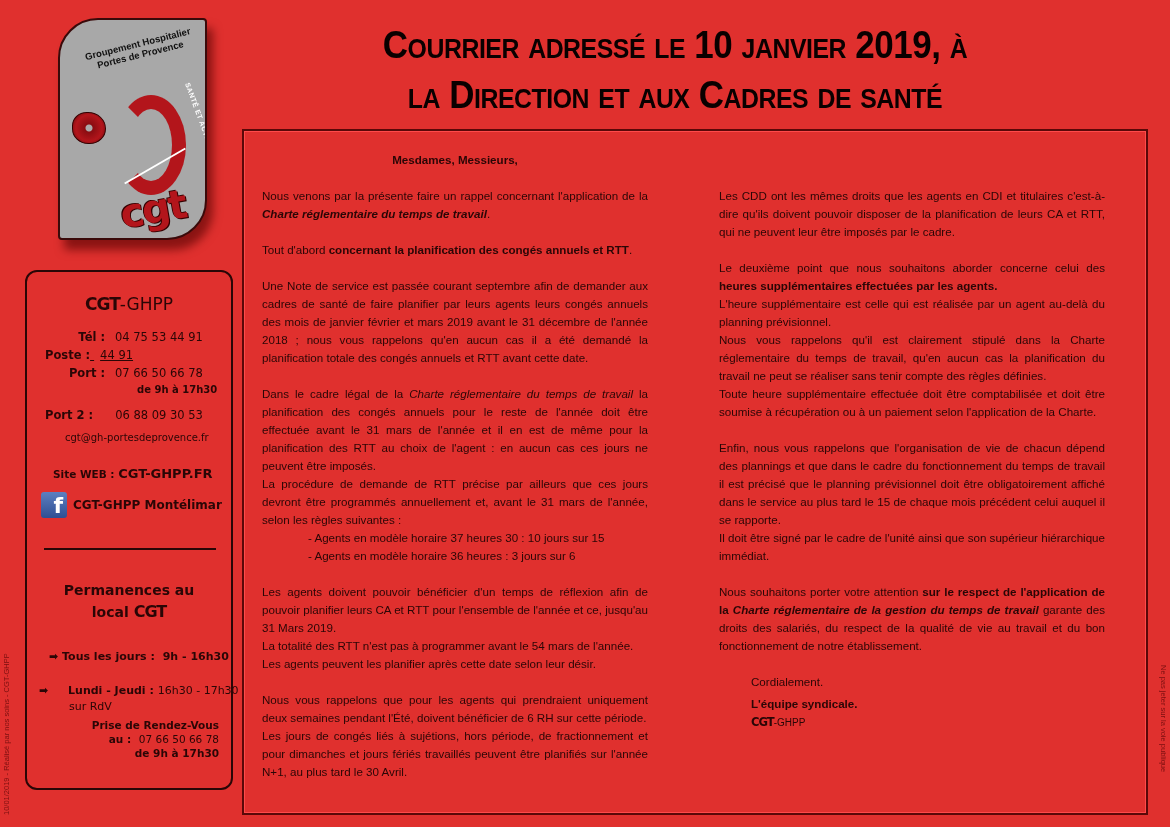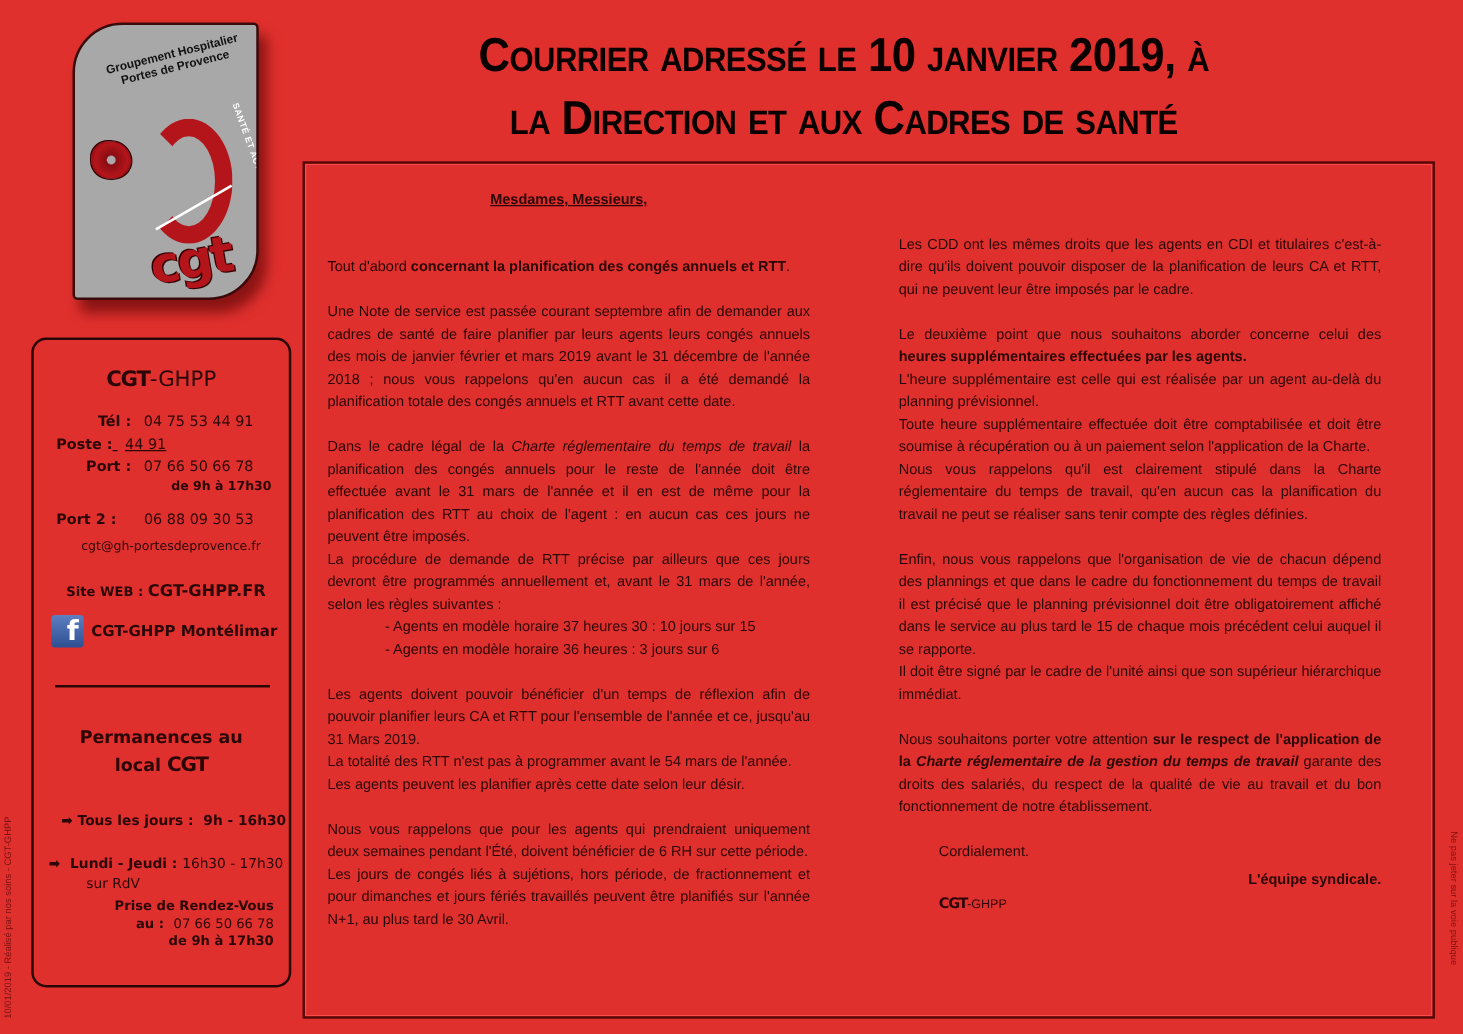--- a/index.html
+++ b/index.html
@@ -128,25 +128,25 @@
   .col {
     position: absolute; top: 0; width: 386px;
     font-family: "Liberation Sans", sans-serif;
     font-size: 11.6px; line-height: 18px; color: #2a0606;
     text-align: justify;
   }
   .col-left { left: 18px; }
   .col-right { left: 475px; }
   .col p { margin: 0; }
   .col .gap { height: 18px; }
-  .salutation { text-align: center; font-weight: bold; padding-top: 20px; padding-bottom: 18px; text-decoration: underline; }
+  .salutation { text-align: center; font-weight: bold; padding-top: 20px; padding-bottom: 18px; }
   .bullet { padding-left: 46px; text-align: left; }
   .sign { padding-left: 32px; text-align: left; }
   .it { font-style: italic; }
-  .b { font-weight: bold; text-align: right; }
+  .b { font-weight: bold; }
 </style>
 </head>
 <body>
 
 <div class="logo">
   <div class="logo-title">
     <div>Groupement Hospitalier</div>
     <div>Portes de Provence</div>
   </div>
   <div class="logo-flower"></div>
@@ -207,21 +207,21 @@
     </div>
   </div>
 
   <div class="perm-row" style="left:22px; top:378px;">
     <span>➡</span>
     <span>Tous les jours :</span>
     <span style="margin-left:4px">9h - 16h30</span>
   </div>
   <div class="perm-row" style="left:12px; top:412px;">
     <span>➡</span>
-    <span style="margin-left:4px">Lundi - Jeudi :</span>
+    <span style="margin-left:16px">Lundi - Jeudi :</span>
     <span class="n">16h30 - 17h30</span>
   </div>
   <div class="perm-row" style="left:42px; top:428px;">
     <span class="n">sur RdV</span>
   </div>
 
   <div class="rdv">
     <div>Prise de Rendez-Vous</div>
     <div>
       <span>au :</span>
@@ -231,20 +231,21 @@
   </div>
 </div>
 
 <div class="vert-left">10/01/2019 - Réalisé par nos soins - CGT-GHPP</div>
 <div class="vert-right">Ne pas jeter sur la voie publique</div>
 
 <div class="letter">
   <div class="col col-left">
     <p class="salutation">Mesdames, Messieurs,</p>
 
+    <p><span>Nous venons par la présente faire un rappel concernant l'application de la </span><span class="it b">Charte réglementaire du temps de travail</span><span>.</span></p>
     <div class="gap"></div>
     <p><span>Tout d'abord </span><span class="b">concernant la planification des congés annuels et RTT</span><span>.</span></p>
     <div class="gap"></div>
     <p>Une Note de service est passée courant septembre afin de demander aux cadres de santé de faire planifier par leurs agents leurs congés annuels des mois de janvier février et mars 2019 avant le 31 décembre de l'année 2018 ; nous vous rappelons qu'en aucun cas il a été demandé la planification totale des congés annuels et RTT avant cette date.</p>
     <div class="gap"></div>
     <p><span>Dans le cadre légal de la </span><span class="it">Charte réglementaire du temps de travail</span><span> la planification des congés annuels pour le reste de l'année doit être effectuée avant le 31 mars de l'année et il en est de même pour la planification des RTT au choix de l'agent : en aucun cas ces jours ne peuvent être imposés.</span></p>
     <p>La procédure de demande de RTT précise par ailleurs que ces jours devront être programmés annuellement et, avant le 31 mars de l'année, selon les règles suivantes :</p>
     <p class="bullet">- Agents en modèle horaire 37 heures 30 : 10 jours sur 15</p>
     <p class="bullet">- Agents en modèle horaire 36 heures : 3 jours sur 6</p>
     <div class="gap"></div>
@@ -254,22 +255,22 @@
     <div class="gap"></div>
     <p>Nous vous rappelons que pour les agents qui prendraient uniquement deux semaines pendant l'Été, doivent bénéficier de 6 RH sur cette période.</p>
     <p>Les jours de congés liés à sujétions, hors période, de fractionnement et pour dimanches et jours fériés travaillés peuvent être planifiés sur l'année N+1, au plus tard le 30 Avril.</p>
   </div>
 
   <div class="col col-right" style="top:56px;">
     <p>Les CDD ont les mêmes droits que les agents en CDI et titulaires c'est-à-dire qu'ils doivent pouvoir disposer de la planification de leurs CA et RTT, qui ne peuvent leur être imposés par le cadre.</p>
     <div class="gap"></div>
     <p><span>Le deuxième point que nous souhaitons aborder concerne celui des </span><span class="b">heures supplémentaires effectuées par les agents.</span></p>
     <p>L'heure supplémentaire est celle qui est réalisée par un agent au-delà du planning prévisionnel.</p>
+    <p>Nous vous rappelons qu'il est clairement stipulé dans la Charte réglementaire du temps de travail, qu'en aucun cas la planification du travail ne peut se réaliser sans tenir compte des règles définies.</p>
     <p>Toute heure supplémentaire effectuée doit être comptabilisée et doit être soumise à récupération ou à un paiement selon l'application de la Charte.</p>
-    <p>Nous vous rappelons qu'il est clairement stipulé dans la Charte réglementaire du temps de travail, qu'en aucun cas la planification du travail ne peut se réaliser sans tenir compte des règles définies.</p>
     <div class="gap"></div>
     <p>Enfin, nous vous rappelons que l'organisation de vie de chacun dépend des plannings et que dans le cadre du fonctionnement du temps de travail il est précisé que le planning prévisionnel doit être obligatoirement affiché dans le service au plus tard le 15 de chaque mois précédent celui auquel il se rapporte.</p>
     <p>Il doit être signé par le cadre de l'unité ainsi que son supérieur hiérarchique immédiat.</p>
     <div class="gap"></div>
     <p><span>Nous souhaitons porter votre attention </span><span class="b">sur le respect de l'application de la </span><span class="b it">Charte réglementaire de la gestion du temps de travail</span><span> garante des droits des salariés, du respect de la qualité de vie au travail et du bon fonctionnement de notre établissement.</span></p>
     <div class="gap"></div>
     <p class="sign">Cordialement.</p>
     <p class="sign b" style="margin-top:4px">L'équipe syndicale.</p>
     <p class="sign"><span class="cgt-brand">CGT</span><span style="font-size:10px">-GHPP</span></p>
   </div>

